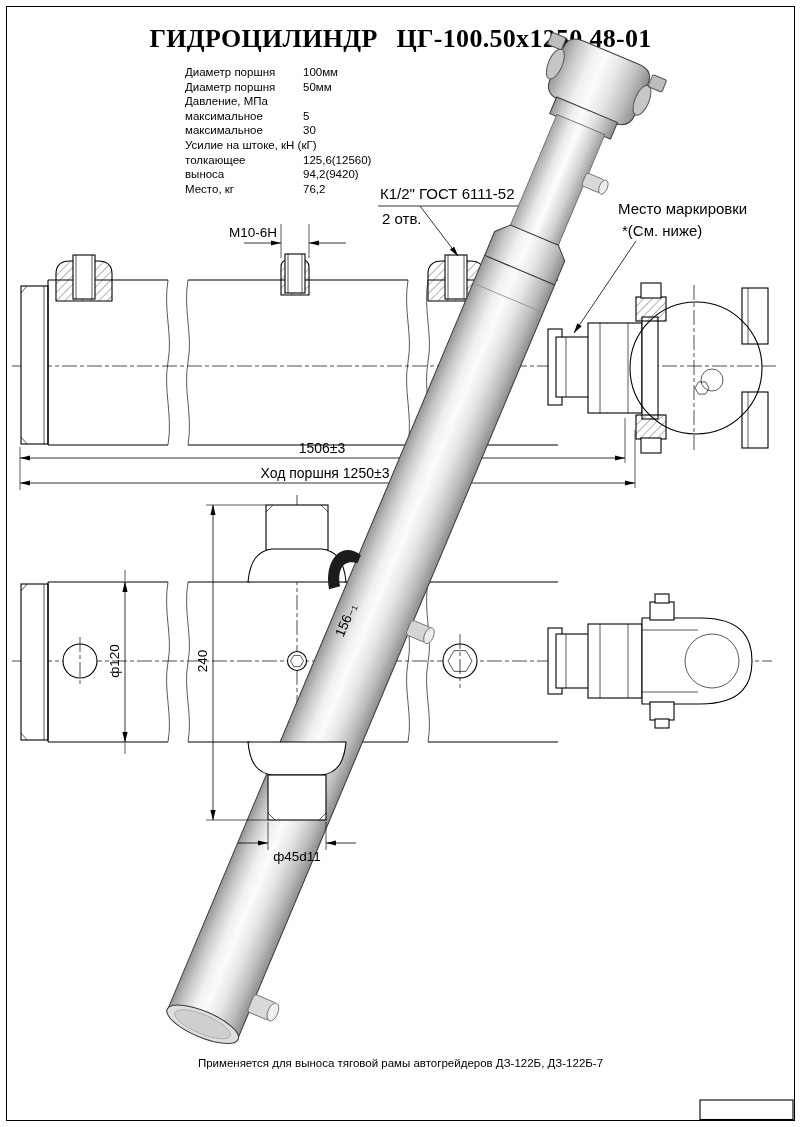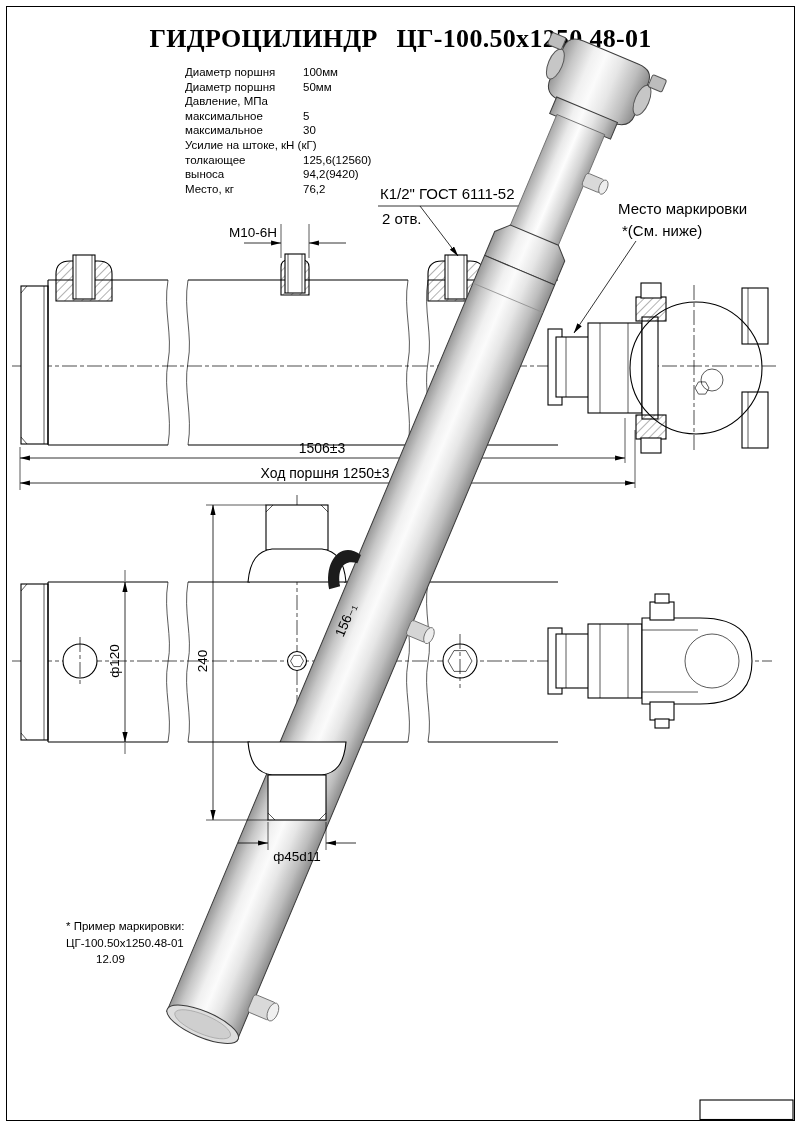--- a/index.html
+++ b/index.html
@@ -275,19 +275,15 @@
         <line class="dl" x1="238" y1="843" x2="268" y2="843" marker-end="url(#arr)"></line>
         <line class="dl" x1="356" y1="843" x2="326" y2="843" marker-end="url(#arr)"></line>
         <text class="t13" x="297" y="861" text-anchor="middle">ф45d11</text>
       </g>
       <text class="t13" transform="translate(350,622) rotate(-67)" text-anchor="middle">156₋₁</text>
     </g>
 
     <rect class="ln" x="700" y="1100" width="93" height="19.5"></rect>
   </svg>
 
-  <div class="marking-note">
-    <div>* Пример маркировки:</div>
-    <div>ЦГ-100.50х1250.48-01</div>
-    <div class="indent">12.09</div>
-  </div>
-
+
+  <div class="footer">Применяется для выноса тяговой рамы автогрейдеров ДЗ-122Б, ДЗ-122Б-7</div>
 </div>
 
 </body></html>

